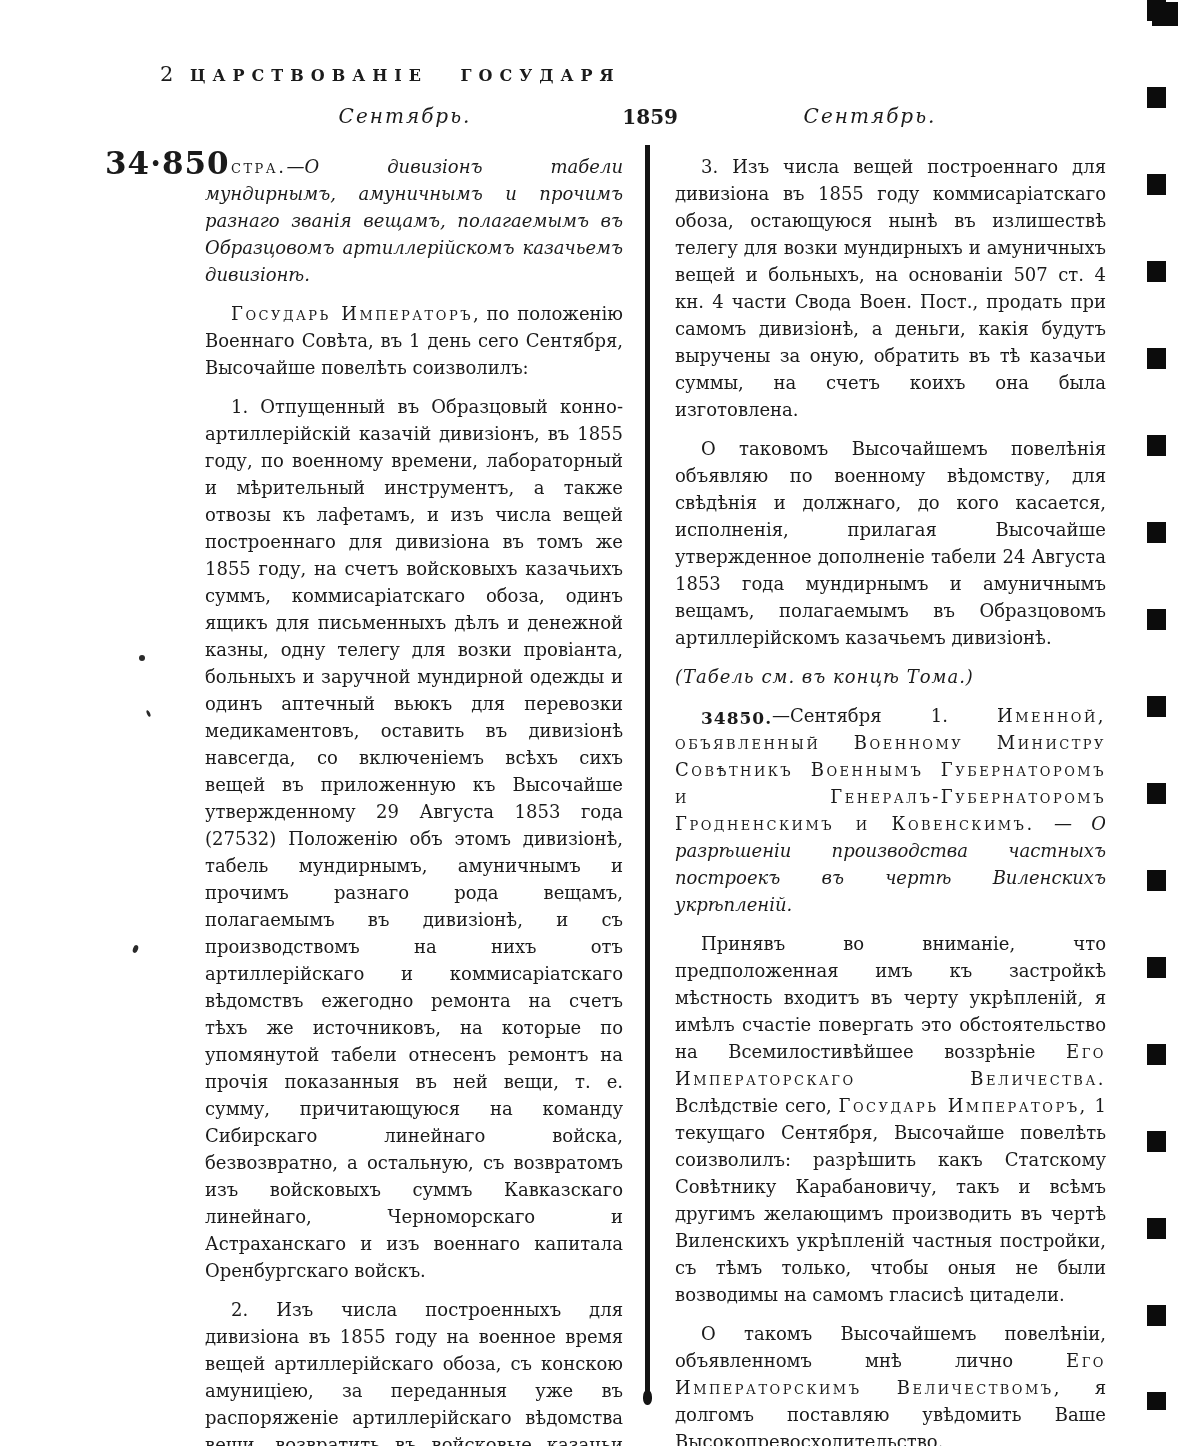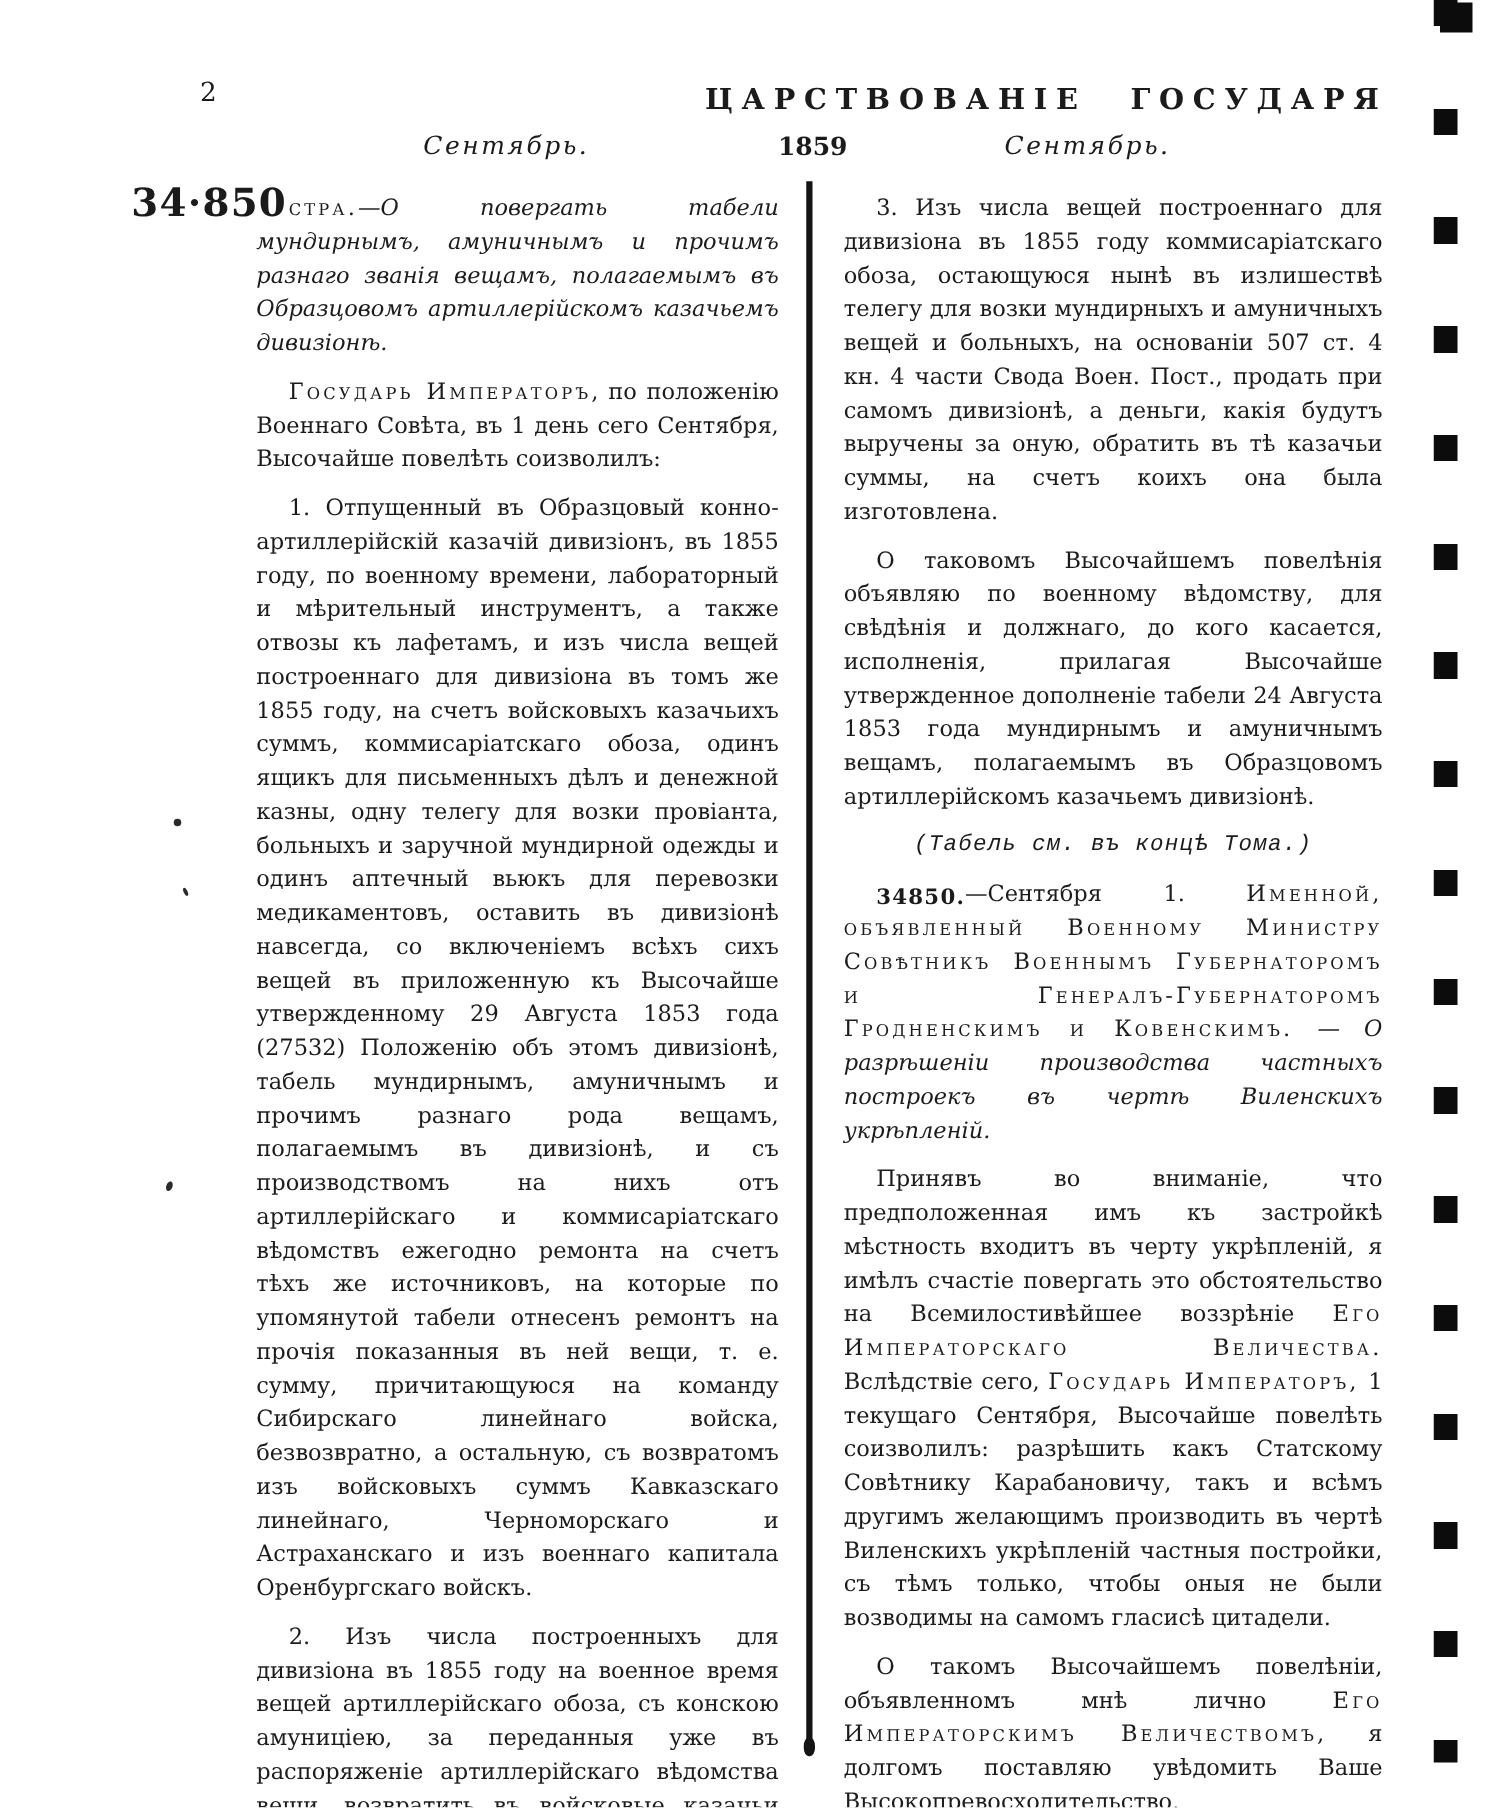--- a/index.html
+++ b/index.html
@@ -6,21 +6,21 @@
   .page {
     position:relative; width:1200px; height:1446px;
     background:#ffffff; color:#1b1b1b; overflow:hidden;
     font-family:"DejaVu Serif","Liberation Serif",serif;
   }
 
   
   .page-number { position:absolute; left:160px; top:62px; font-size:21px; }
   .running-title {
     position:absolute; left:190px; top:66px; width:920px;
-    text-align:right; font-size:23px; font-weight:bold;
+    text-align:left; font-size:16px; font-weight:bold;
     letter-spacing:7px; word-spacing:20px; white-space:nowrap;
   }
   .month-left  { position:absolute; left:335px; top:104px; width:140px; text-align:center;
                  font-style:italic; font-size:20px; letter-spacing:2px; }
   .year-center { position:absolute; left:598px; top:105px; width:80px;  text-align:right;
                  font-size:20px; font-weight:bold; }
   .month-right { position:absolute; left:800px; top:104px; width:140px; text-align:center;
                  font-style:italic; font-size:20px; letter-spacing:2px; }
 
   
@@ -38,22 +38,22 @@
   
   .ital  { font-style:italic; }
   .sperr { font-variant:small-caps; letter-spacing:2.5px; }
   .hang-head { position:relative; text-indent:22px; }
   .bignum-hanging {
     position:absolute; left:-100px; top:-5px; text-indent:0;
     font-size:31px; font-weight:bold; letter-spacing:1px; line-height:1;
   }
   .bignum-inline { font-size:17px; font-weight:bold; letter-spacing:1px;
     line-height:1; vertical-align:-2px; }
-  .table-note { text-align:center; text-indent:0 !important; font-style:italic;
-    letter-spacing:1px;font-family:Liberation Mono, monospace; }
+  .table-note { text-indent:0 !important; font-style:italic;
+    letter-spacing:1px; }
 
   
   .edge-marks { position:absolute; left:1147px; top:0; width:19px; height:1410px;
     background:repeating-linear-gradient(180deg,#0c0c0c 0 21px,rgba(0,0,0,0) 21px 87px); }
   .corner-mark { position:absolute; left:1152px; top:2px; width:26px; height:24px; background:#0c0c0c; }
   .speck { position:absolute; background:#2a2a2a; border-radius:50%; }
   .speck-1 { left:139px; top:655px; width:6px; height:6px; }
   .speck-2 { left:133px; top:945px; width:5px; height:8px; transform:rotate(20deg); }
   .speck-3 { left:147px; top:710px; width:3px; height:7px; transform:rotate(-25deg); }
 </style>
@@ -64,21 +64,21 @@
 
   <div class="page-number">2</div>
   <div class="running-title">ЦАРСТВОВАНІЕ ГОСУДАРЯ</div>
   <div class="month-left">Сентябрь.</div>
   <div class="year-center">1859</div>
   <div class="month-right">Сентябрь.</div>
 
   <div class="divider"></div>
 
   <div class="col col-left">
-    <p class="hang-head"><span class="bignum-hanging">34·850</span><span class="sperr">стра.</span><span class="ital">—О повергать табели мундирнымъ, амуничнымъ и прочимъ разнаго званія вещамъ, полагаемымъ въ Образцовомъ артиллерійскомъ казачьемъ дивизіонѣ.</span></p>
+    <p class="hang-head"><span class="bignum-hanging">34·850</span><span class="sperr">стра.</span><span class="ital">—О дивизіонъ табели мундирнымъ, амуничнымъ и прочимъ разнаго званія вещамъ, полагаемымъ въ Образцовомъ артиллерійскомъ казачьемъ дивизіонѣ.</span></p>
     <p><span class="sperr">Государь Императоръ</span><span>, по положенію Военнаго Совѣта, въ 1 день сего Сентября, Высочайше повелѣть соизволилъ:</span></p>
     <p>1. Отпущенный въ Образцовый конно-артиллерійскій казачій дивизіонъ, въ 1855 году, по военному времени, лабораторный и мѣрительный инструментъ, а также отвозы къ лафетамъ, и изъ числа вещей построеннаго для дивизіона въ томъ же 1855 году, на счетъ войсковыхъ казачьихъ суммъ, коммисаріатскаго обоза, одинъ ящикъ для письменныхъ дѣлъ и денежной казны, одну телегу для возки провіанта, больныхъ и заручной мундирной одежды и одинъ аптечный вьюкъ для перевозки медикаментовъ, оставить въ дивизіонѣ навсегда, со включеніемъ всѣхъ сихъ вещей въ приложенную къ Высочайше утвержденному 29 Августа 1853 года (27532) Положенію объ этомъ дивизіонѣ, табель мундирнымъ, амуничнымъ и прочимъ разнаго рода вещамъ, полагаемымъ въ дивизіонѣ, и съ производствомъ на нихъ отъ артиллерійскаго и коммисаріатскаго вѣдомствъ ежегодно ремонта на счетъ тѣхъ же источниковъ, на которые по упомянутой табели отнесенъ ремонтъ на прочія показанныя въ ней вещи, т. е. сумму, причитающуюся на команду Сибирскаго линейнаго войска, безвозвратно, а остальную, съ возвратомъ изъ войсковыхъ суммъ Кавказскаго линейнаго, Черноморскаго и Астраханскаго и изъ военнаго капитала Оренбургскаго войскъ.</p>
     <p>2. Изъ числа построенныхъ для дивизіона въ 1855 году на военное время вещей артиллерійскаго обоза, съ конскою амуниціею, за переданныя уже въ распоряженіе артиллерійскаго вѣдомства вещи, возвратить въ войсковые казачьи капиталы, по принадлежности, употребленныя на постройку оныхъ деньги, а вещи, остающіяся до настоящаго времени въ дивизіонѣ, передать въ артиллерійское вѣдомство, на томъ же основаніи, т. е. съ возвратомъ причитающихся за нихъ денегъ;—и</p>
   </div>
 
   <div class="col col-right">
     <p>3. Изъ числа вещей построеннаго для дивизіона въ 1855 году коммисаріатскаго обоза, остающуюся нынѣ въ излишествѣ телегу для возки мундирныхъ и амуничныхъ вещей и больныхъ, на основаніи 507 ст. 4 кн. 4 части Свода Воен. Пост., продать при самомъ дивизіонѣ, а деньги, какія будутъ выручены за оную, обратить въ тѣ казачьи суммы, на счетъ коихъ она была изготовлена.</p>
     <p>О таковомъ Высочайшемъ повелѣнія объявляю по военному вѣдомству, для свѣдѣнія и должнаго, до кого касается, исполненія, прилагая Высочайше утвержденное дополненіе табели 24 Августа 1853 года мундирнымъ и амуничнымъ вещамъ, полагаемымъ въ Образцовомъ артиллерійскомъ казачьемъ дивизіонѣ.</p>
     <p class="table-note">(Табель см. въ концѣ Тома.)</p>
     <p><span class="bignum-inline">34850.</span><span>—Сентября 1.</span> <span class="sperr">Именной, объявленный Военному Министру Совѣтникъ Военнымъ Губернаторомъ и Генералъ-Губернаторомъ Гродненскимъ и Ковенскимъ.</span> <span class="ital">— О разрѣшеніи производства частныхъ построекъ въ чертѣ Виленскихъ укрѣпленій.</span></p>

